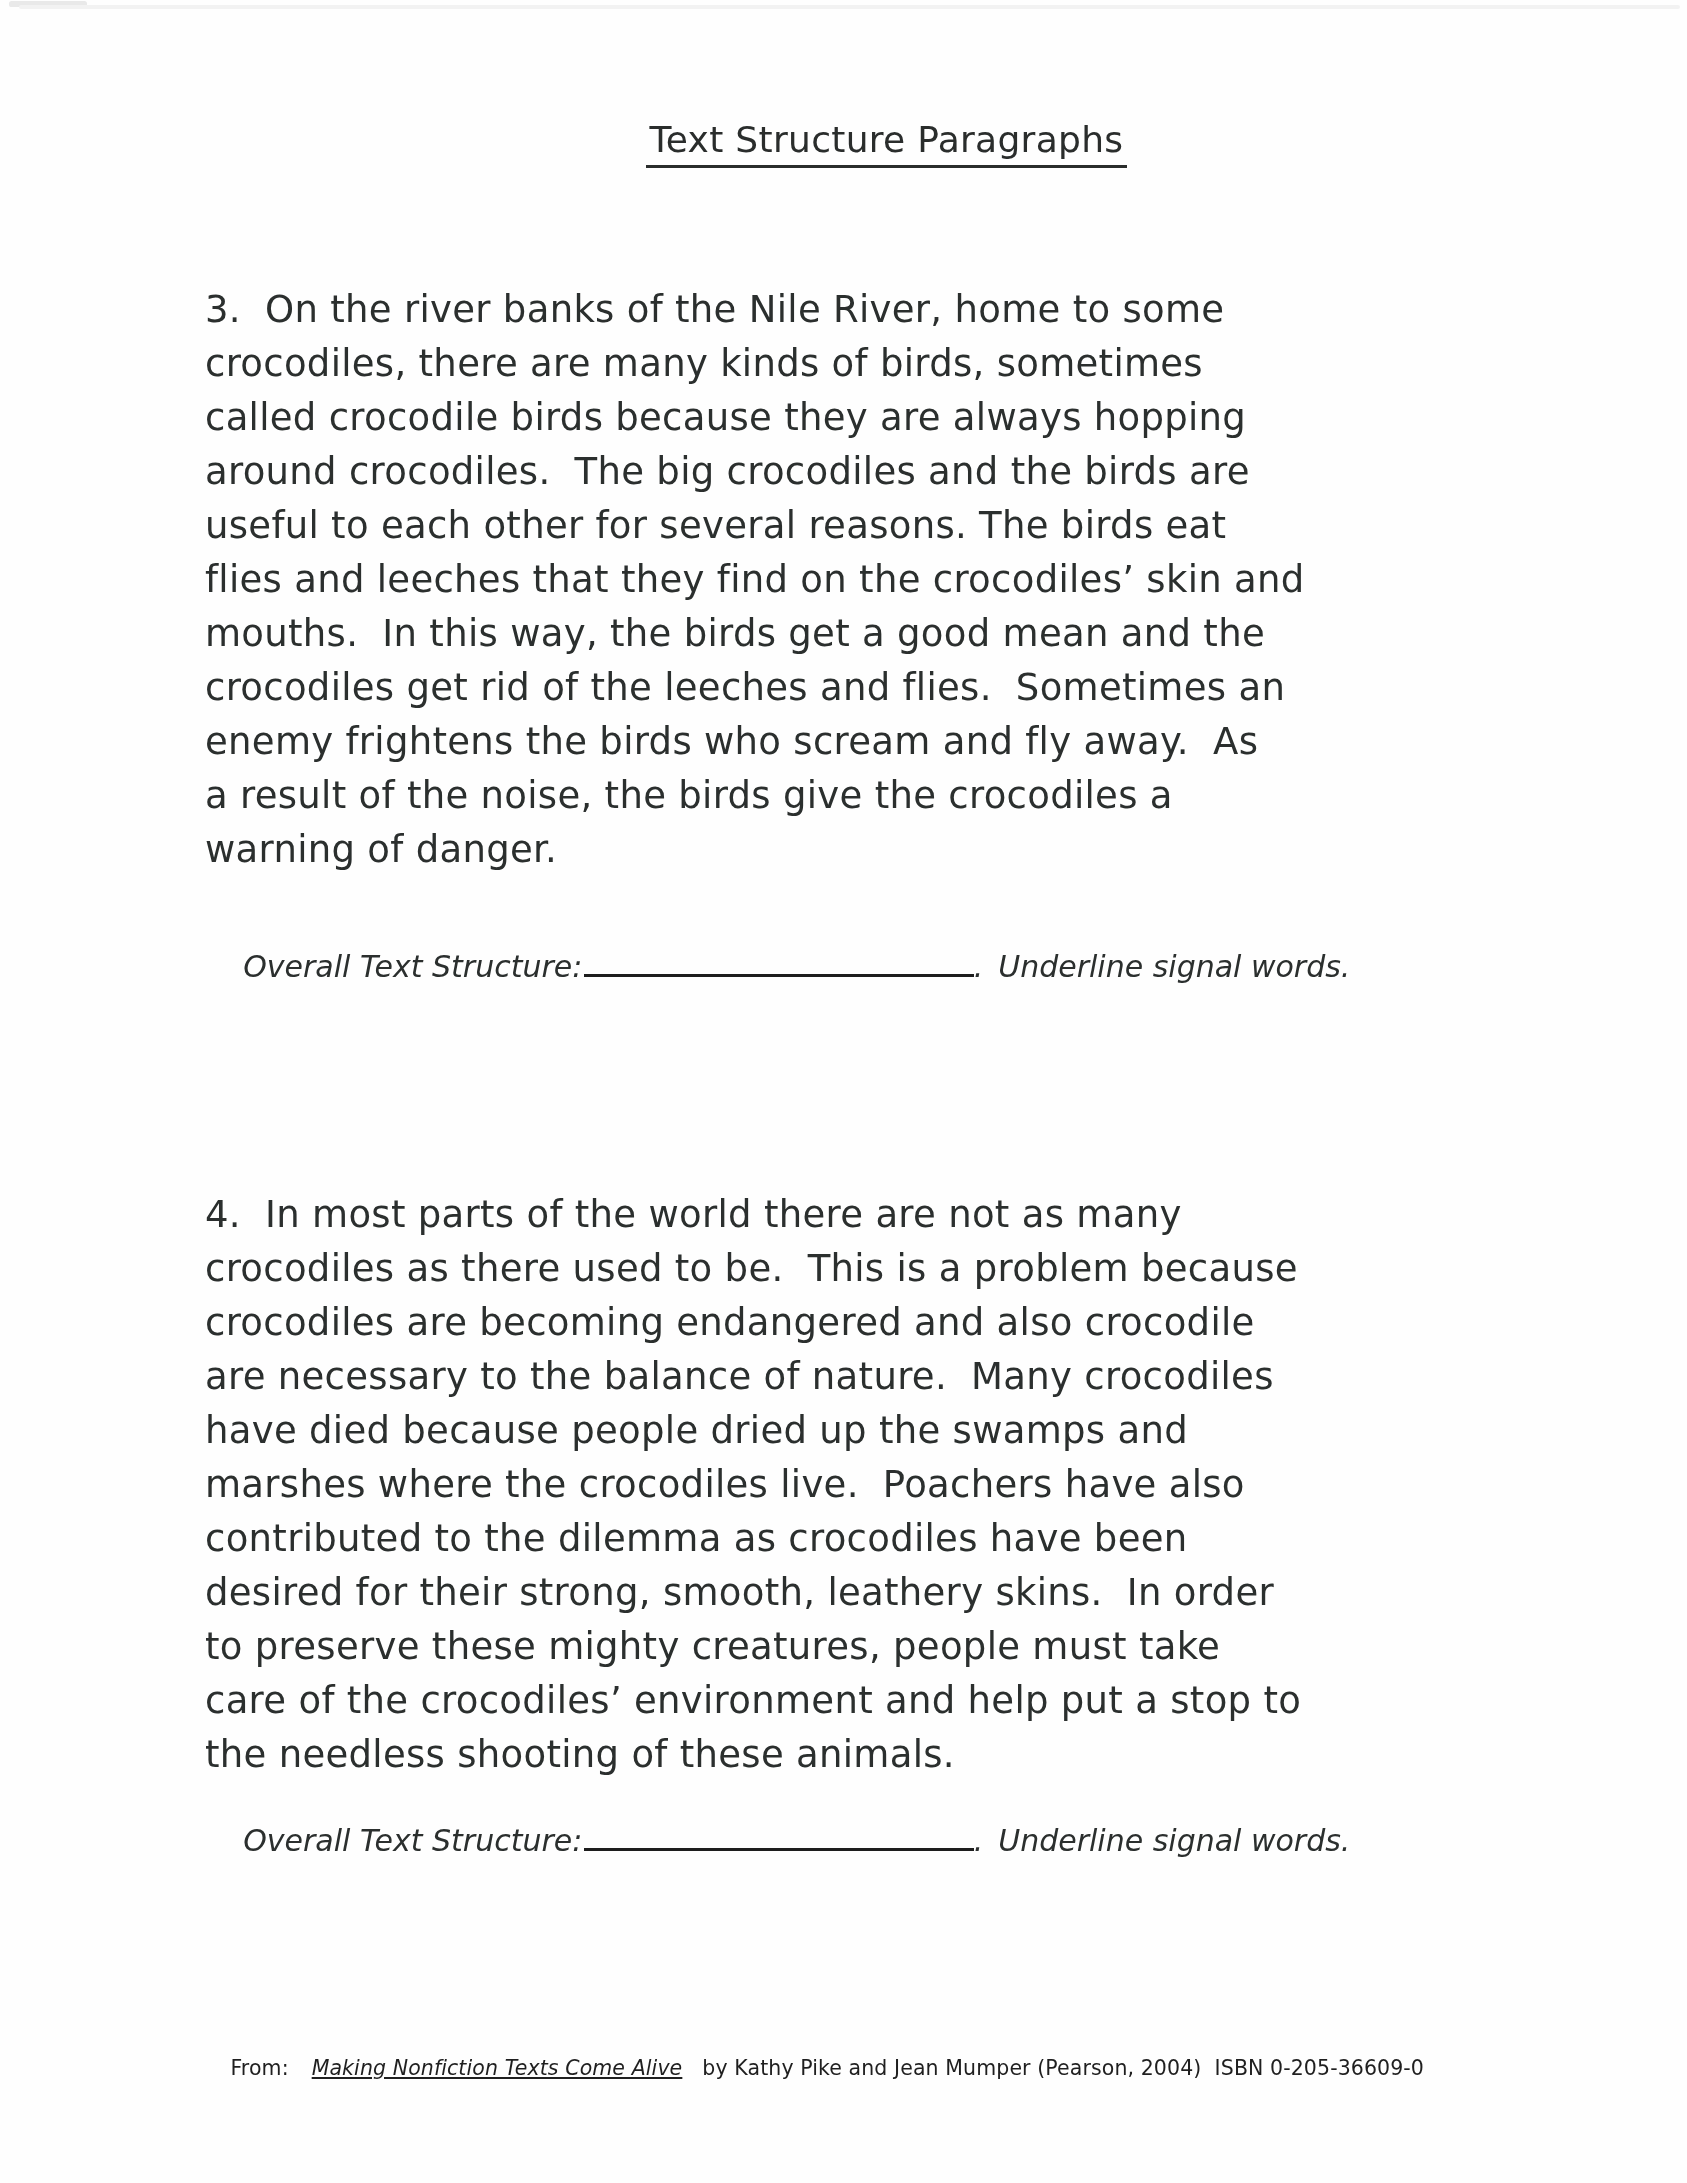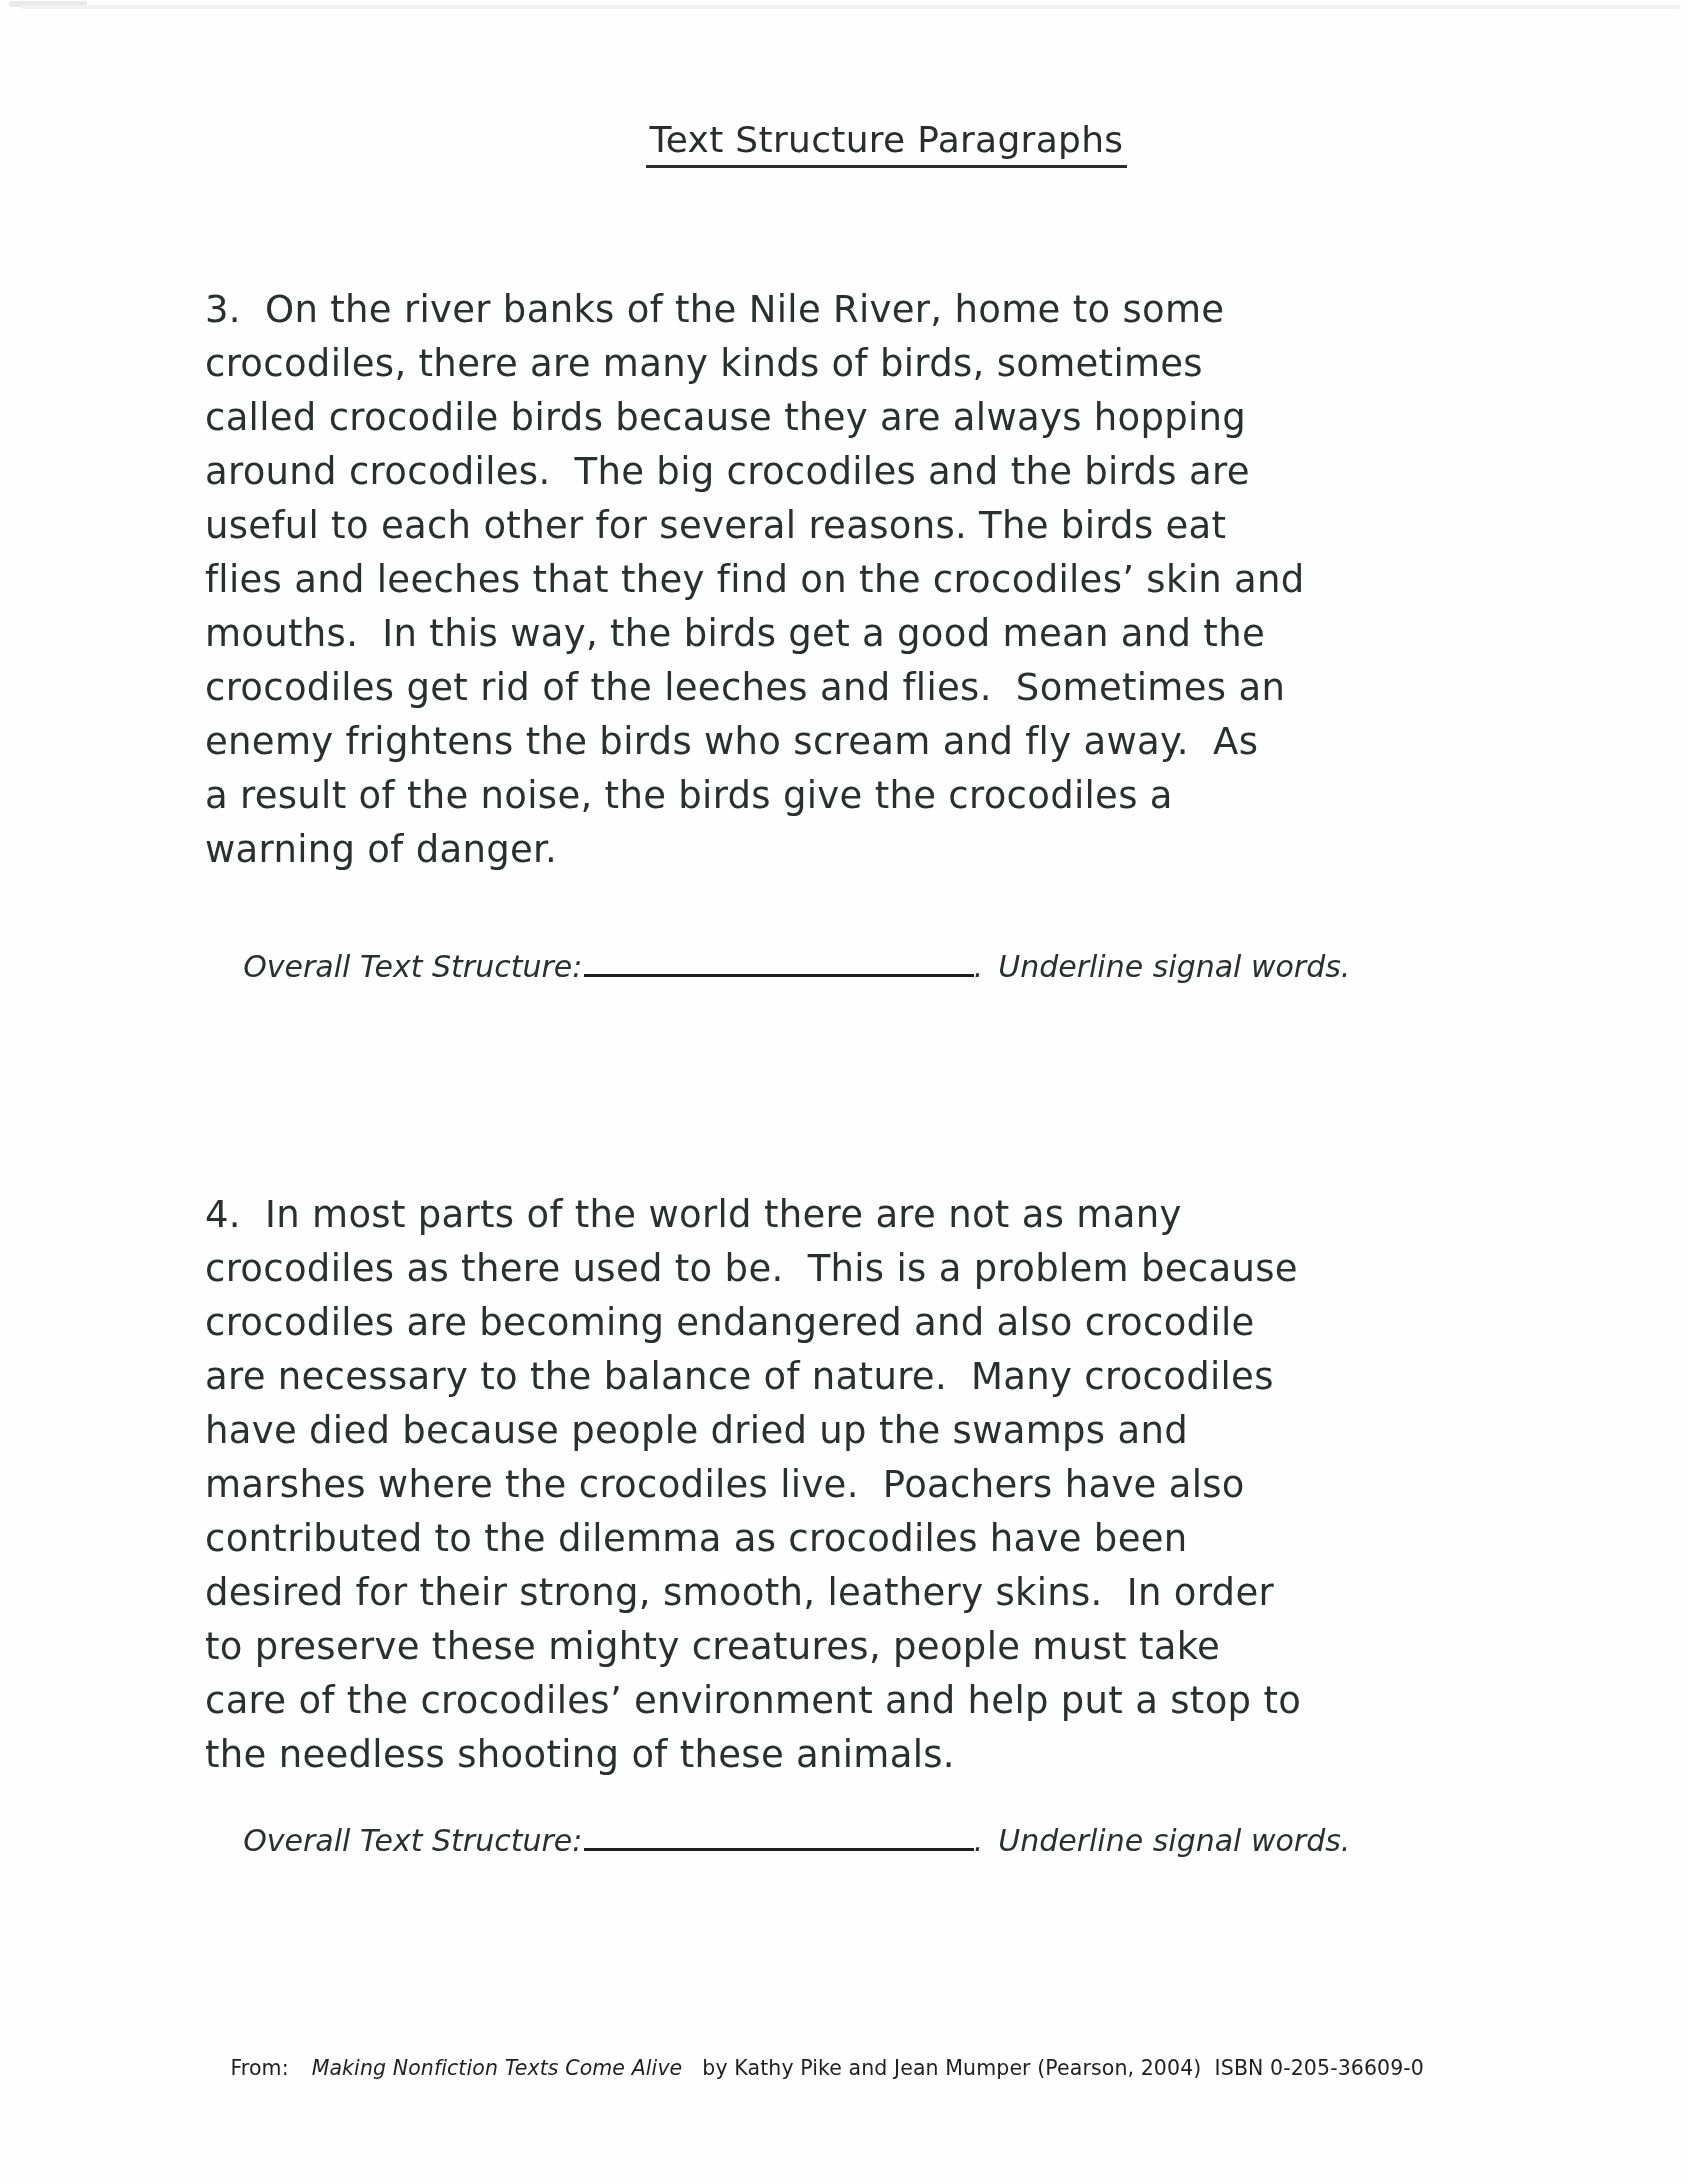--- a/index.html
+++ b/index.html
@@ -54,21 +54,21 @@
   }
   .prompt-period { margin-right: 4px; }
   .prompt-instruction { margin-left: 11px; }
 
   .footer {
     position: absolute; left: 204px; top: 2032px; width: 1389px;
     font-size: 20.5px; color: #1f1f1f; white-space: pre-wrap;
     letter-spacing: 0.1px;
   }
   .footer .prefix { margin-right: 23px; }
-  .footer .book-title { font-style: italic; }
+  .footer .book-title { font-style: italic; text-decoration: underline; }
   .footer .suffix { margin-left: 20px; }
 </style>
 </head>
 <body>
 
 <div class="page">
 
   <div class="scan-smudge-topleft"></div>
   <div class="scan-streak-top"></div>
 

